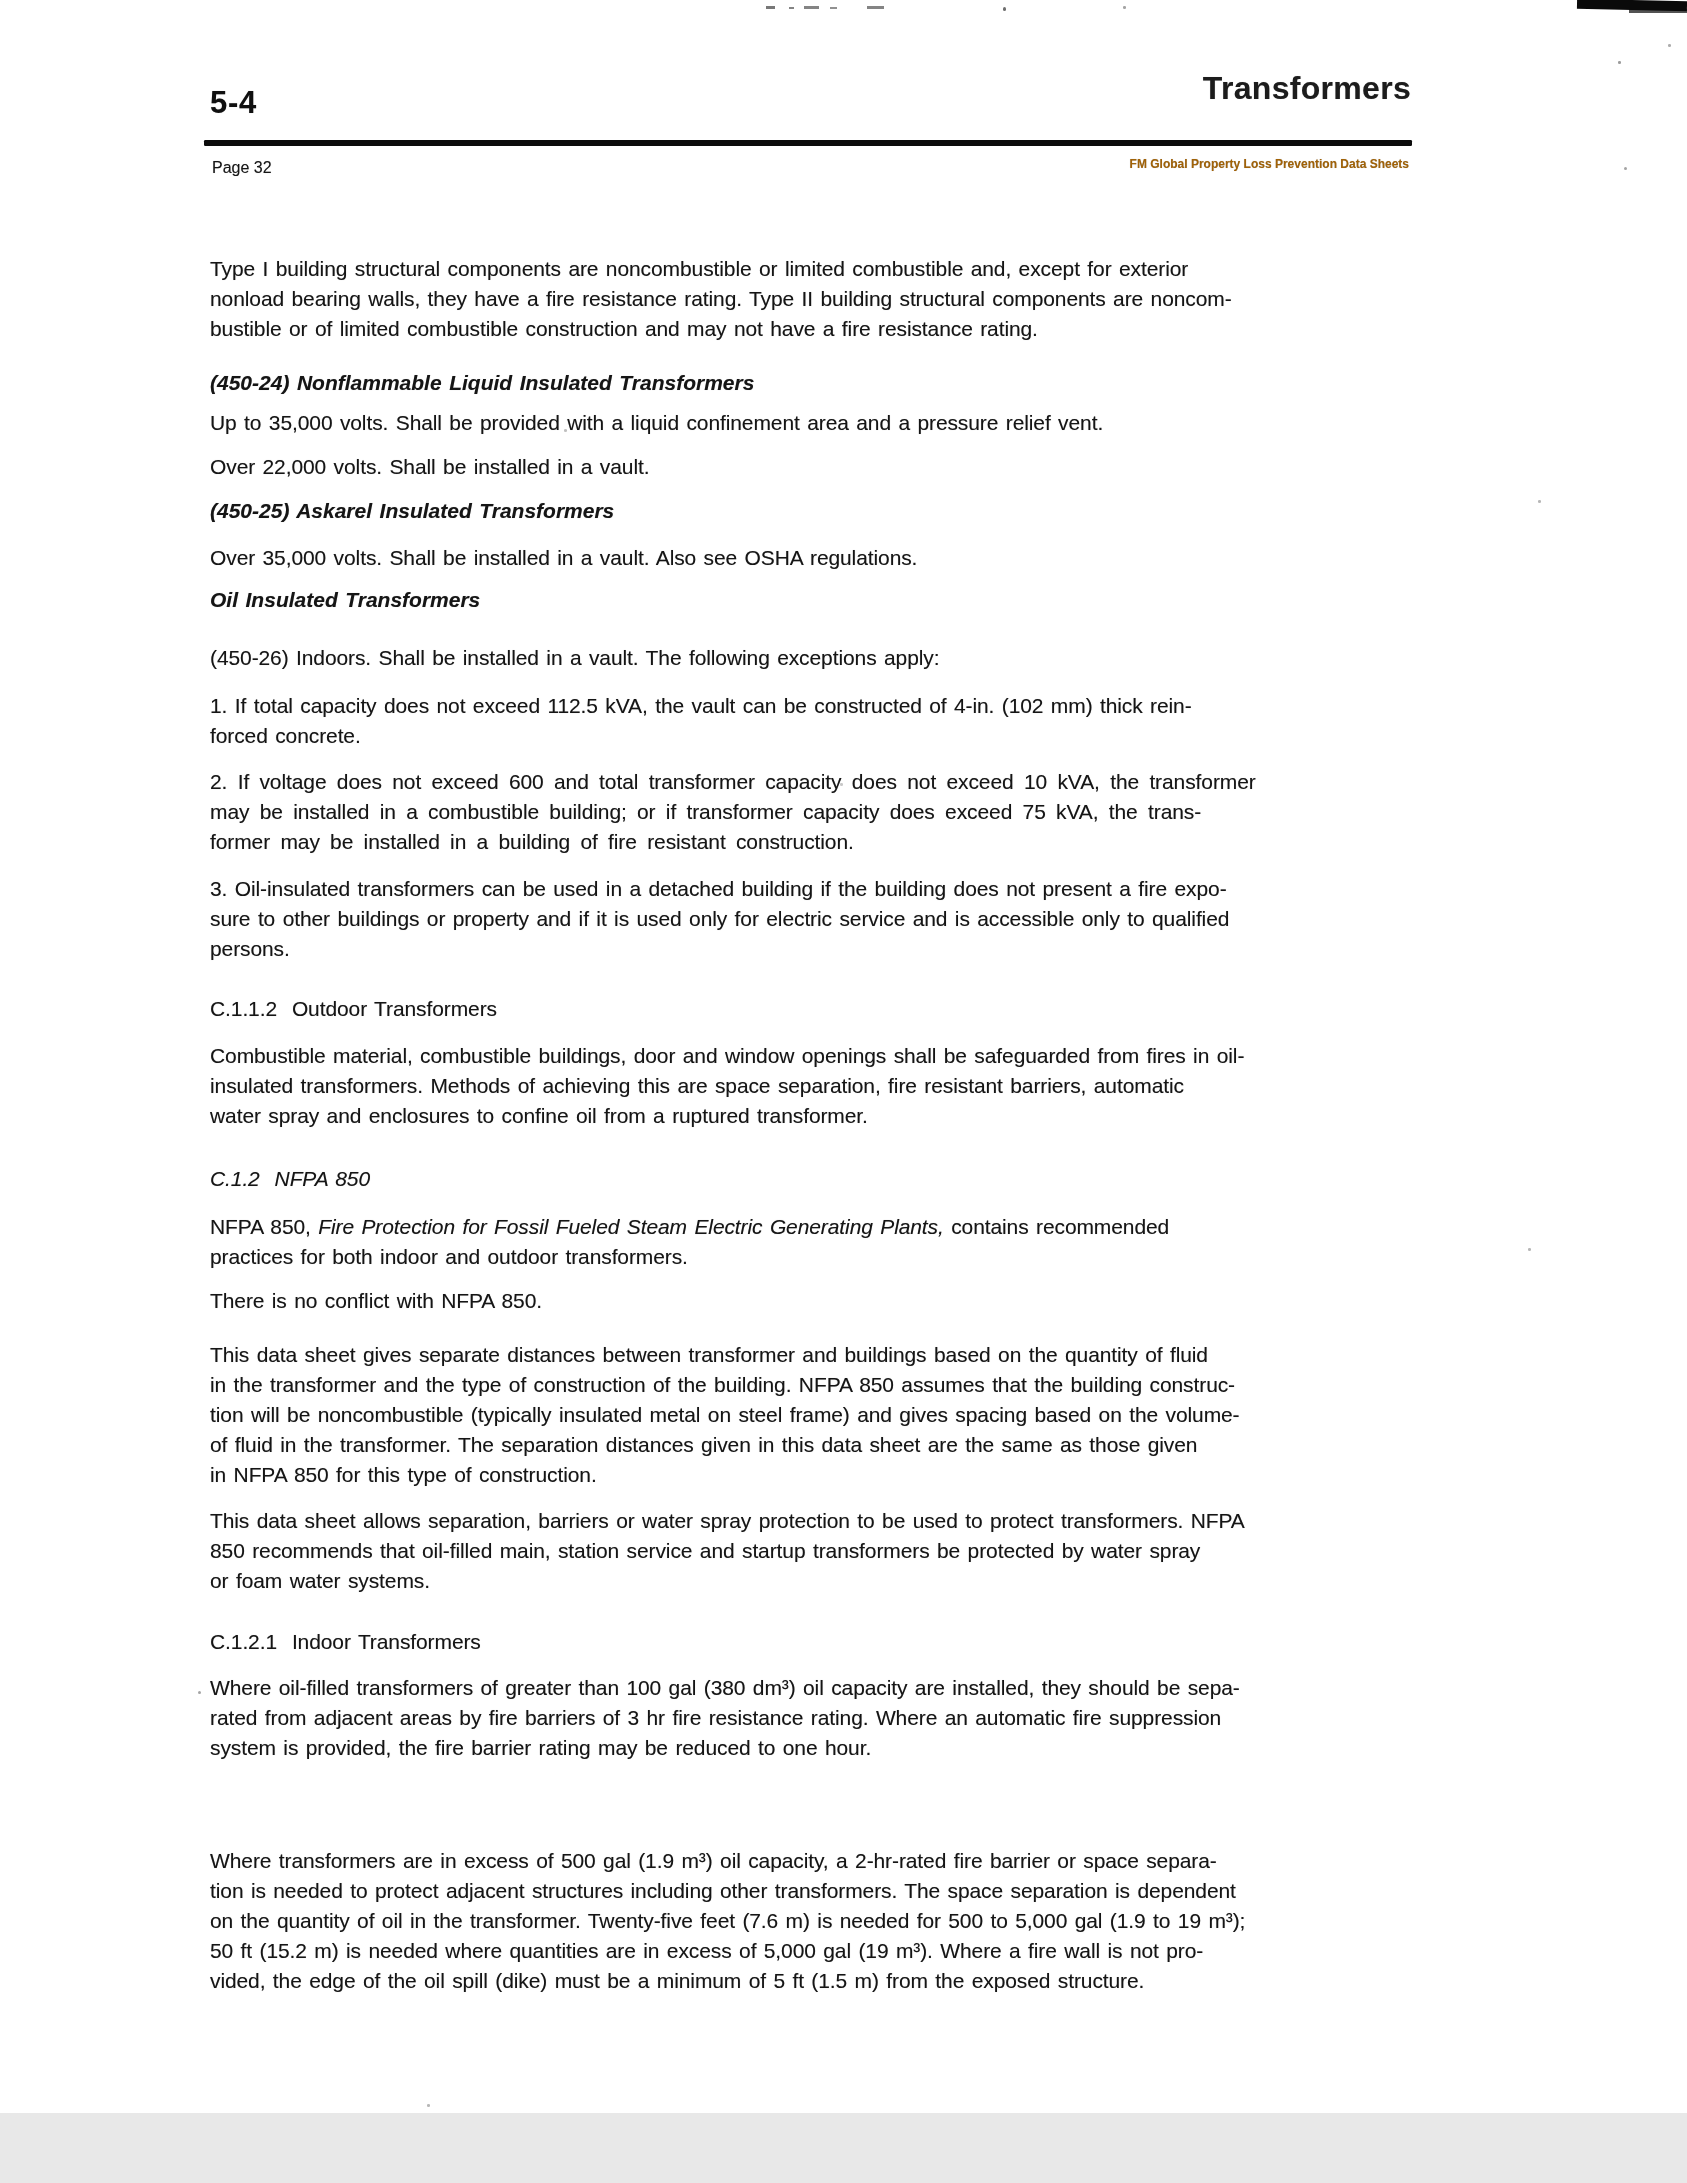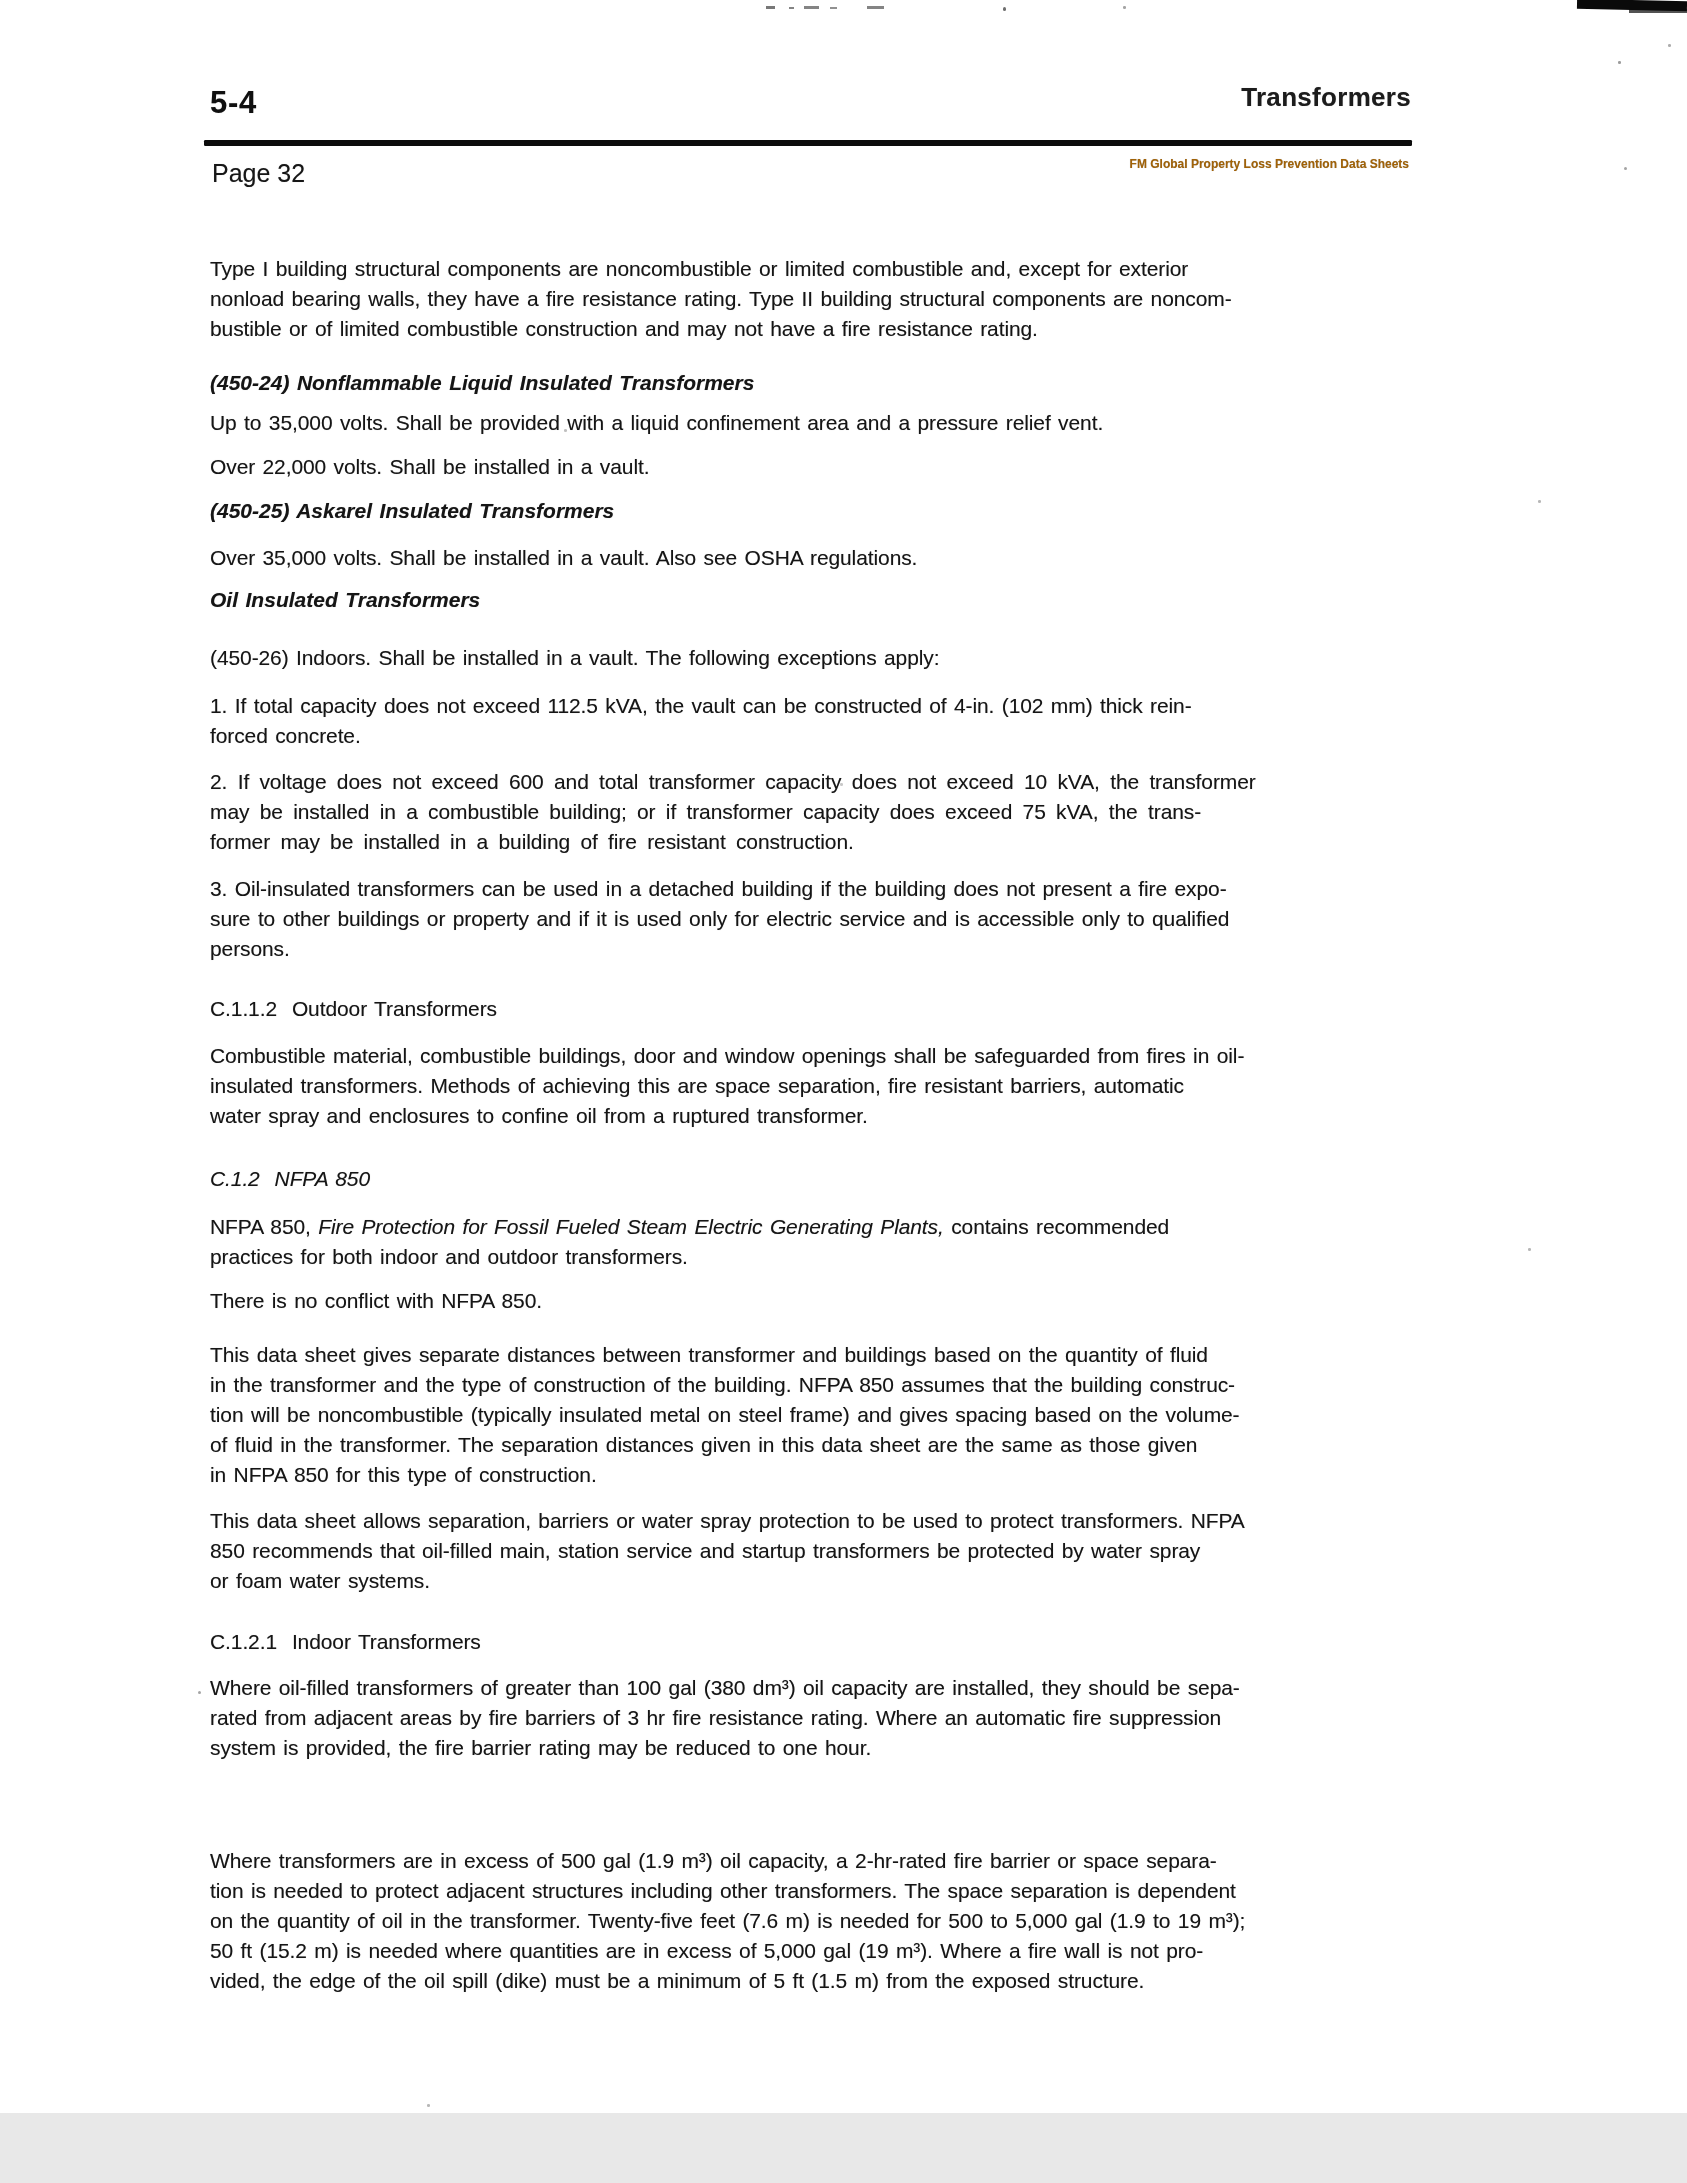--- a/index.html
+++ b/index.html
@@ -14,30 +14,30 @@
   }
   
   .page *{text-shadow:0 0 0.7px rgba(10,10,10,0.35);}
 
   
   .sec-num{
     position:absolute;left:210px;top:85px;
     font-size:31px;font-weight:bold;letter-spacing:0.7px;color:#101010;
   }
   .sec-title{
-    position:absolute;right:276px;top:82px;
-    font-size:26px;font-weight:bold;letter-spacing:0.3px;color:#1c1c1c;margin-left:20px;
+    position:absolute;right:276px;top:70px;
+    font-size:32px;font-weight:bold;letter-spacing:0.3px;color:#1c1c1c;margin-left:20px;
   }
   .rule{
     position:absolute;left:204px;top:140px;width:1208px;height:6px;
     background:#0c0c0c;border-radius:1.3px;
   }
   .page-num{
     position:absolute;left:212px;top:159px;
-    font-size:25px;color:#161616;
+    font-size:16px;color:#161616;
   }
   .org{
     position:absolute;right:278px;top:157px;
     font-size:12px;font-weight:bold;color:#a16207;
   }
 
   
   .t,.h,.hi,.hbi{
     position:absolute;left:210px;width:1211px;
     font-size:21px;line-height:30px;

